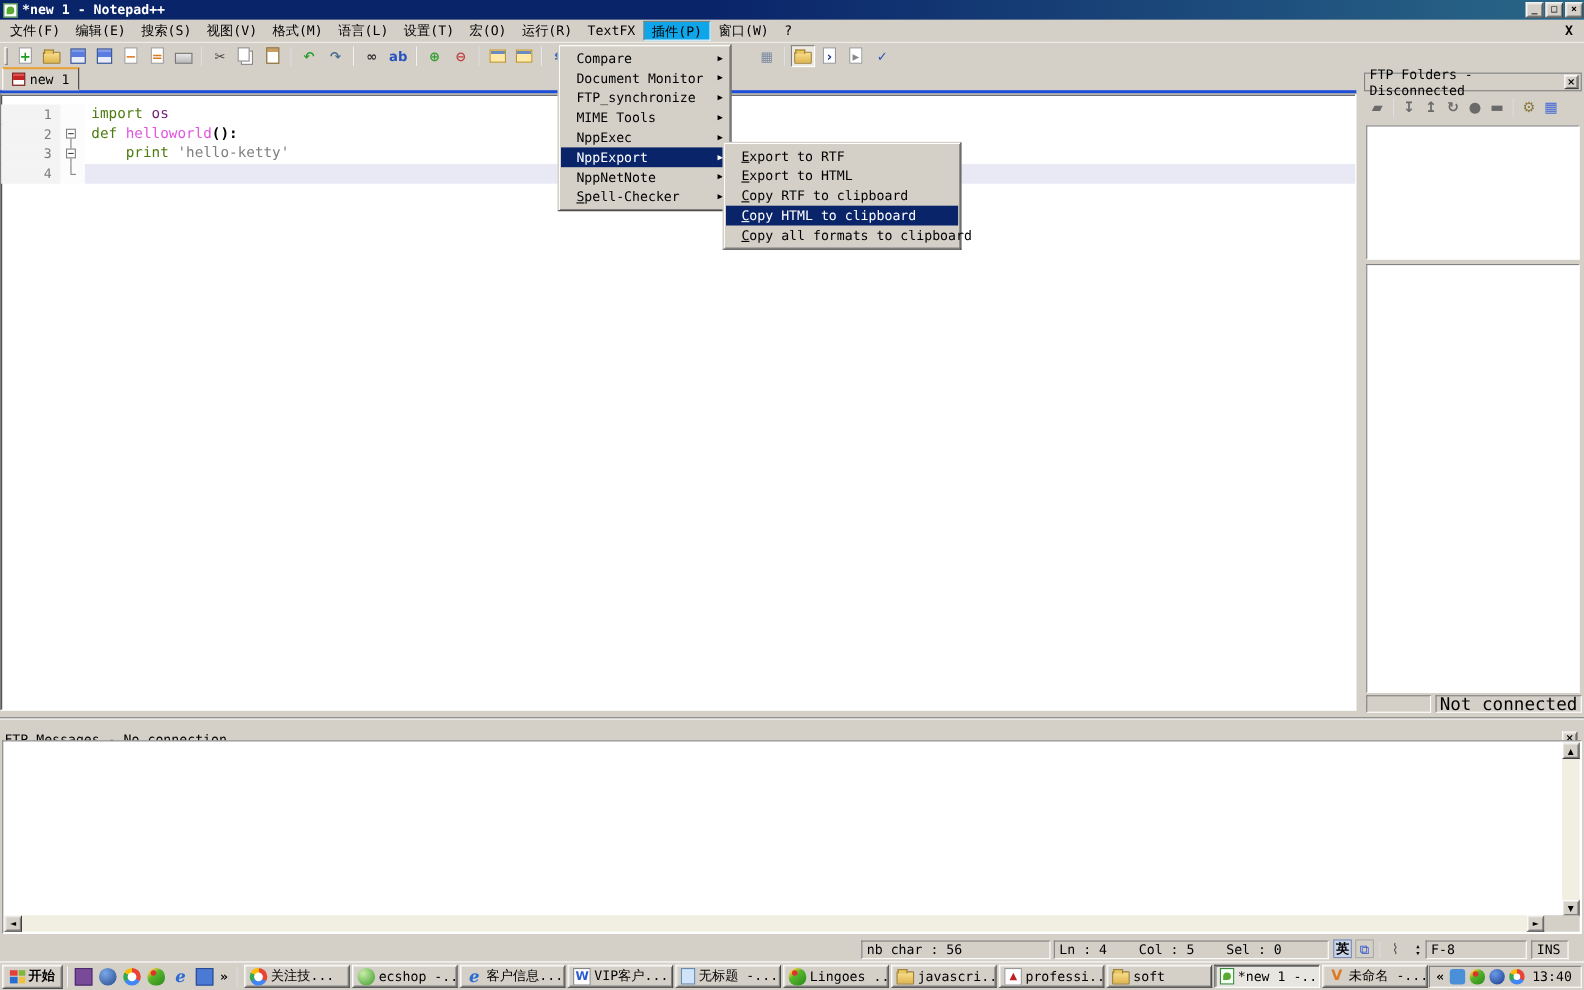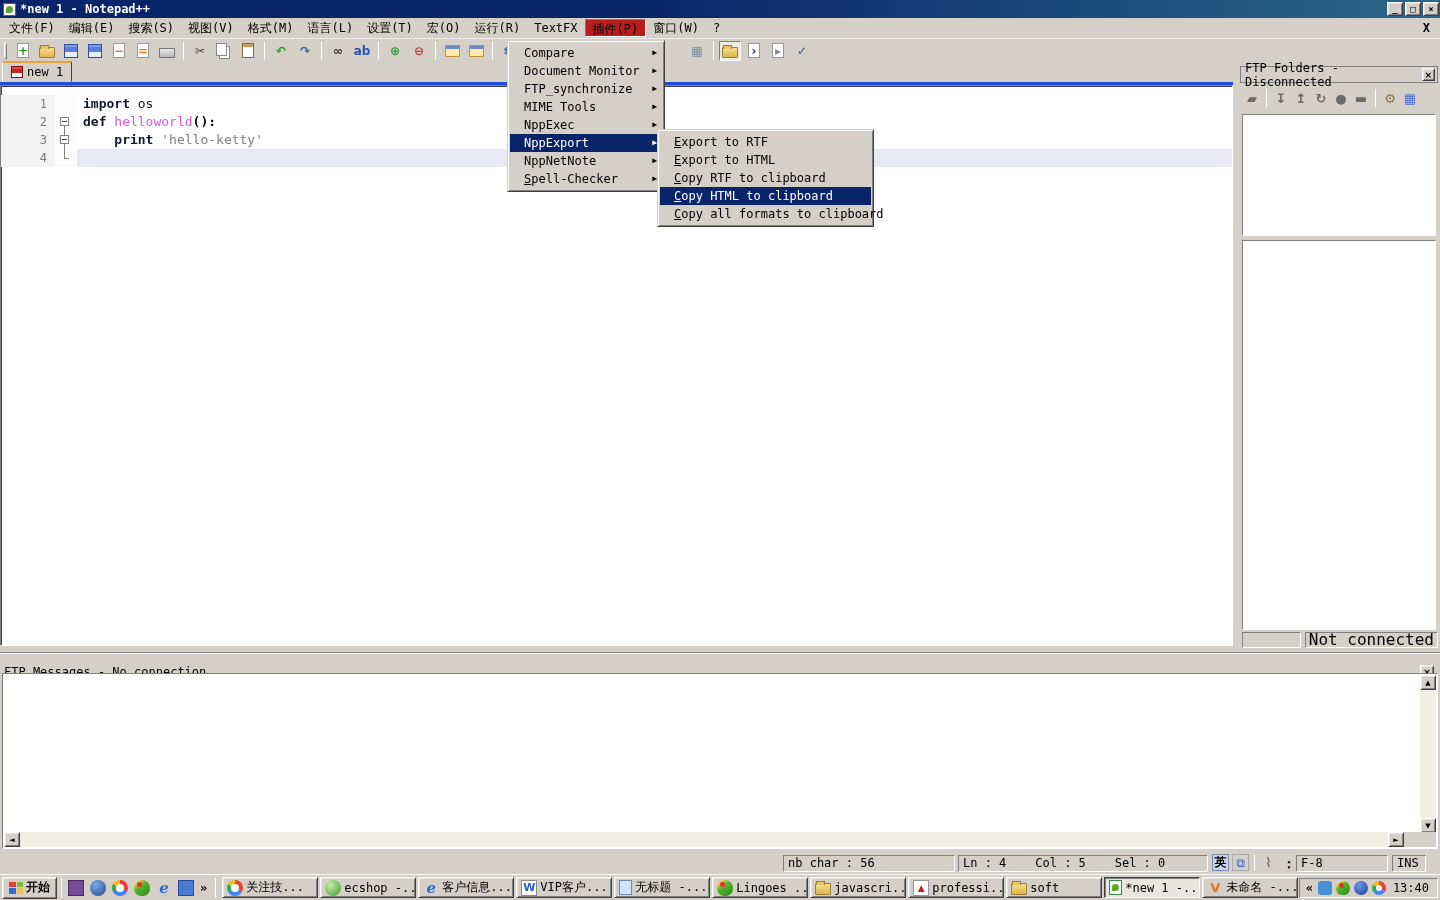--- a/index.html
+++ b/index.html
@@ -10,21 +10,21 @@
   .sunkendeep{border:1px solid;border-color:#808080 #fff #fff #808080;box-shadow:inset 1px 1px 0 #404040}
   
   #titlebar{position:absolute;left:0;top:0;width:1440px;height:18px;background:linear-gradient(90deg,#0a246a 0%,#0a246a 45%,#2a6888 100%);color:#fff;display:flex;align-items:center;padding:0 1px;font-weight:bold}
   #appicon{width:13px;height:13px;background:#fff;border:1px solid #2f7d2f;margin:0 4px 0 2px;position:relative}
   #appicon::after{content:"";position:absolute;left:2px;top:2px;width:7px;height:7px;background:#58a832;border-radius:50% 50% 50% 0}
   .wbtn{width:16px;height:14px;margin-left:2px;display:flex;align-items:center;justify-content:center;font:bold 9px "DejaVu Sans Mono",monospace;color:#000}
   #titlebuttons{margin-left:auto;display:flex}
   
   #menubar{position:absolute;left:0;top:18px;width:1440px;height:20px;background:#d4d0c8;display:flex;align-items:center;padding-left:2px}
   .mitem{padding:1px 7px;height:18px;line-height:16px}
-  .mactive{border:1px solid;border-color:#808080 #fff #fff #808080;background:#b91c1c}
+  .mactive{border:1px solid;border-color:#808080 #fff #fff #808080;background:#0ea5e9}
   #menuclose{margin-left:auto;margin-right:10px;font-weight:bold}
   
   #toolbar{position:absolute;left:0;top:38px;width:1440px;height:24px;display:flex;align-items:center;padding-left:4px;border-top:1px solid #f0eee8}
   #toolbar .grip{width:3px;height:16px;border:1px solid;border-color:#fff #808080 #808080 #fff;margin-right:4px}
   .tsep{width:1px;height:18px;background:#808080;border-right:1px solid #fff;margin:0 4px}
   .tbtn{width:22px;height:20px;display:flex;align-items:center;justify-content:center;position:relative;margin:0 1px}
   .tbtn.pressed{border:1px solid;border-color:#808080 #fff #fff #808080;background:#eceae2}
   .tg{position:absolute;font-weight:bold;font-family:"DejaVu Sans",sans-serif;font-size:12px;line-height:1}
   .shape{display:block}
   .k-page{width:12px;height:15px;background:#fff;border:1px solid #98989a}
@@ -46,22 +46,22 @@
   #lines{position:absolute;left:0;top:9px;right:0}
   .row{display:flex;height:18px;line-height:18px;font-size:13px}
   .lnum{width:54px;background:#f3f3f3;color:#7b7b7b;text-align:right;padding-right:8px;font-size:12px}
   .fold{width:22px;background:#fcfcfc;position:relative}
   .fbox{position:absolute;left:5px;top:4px;width:9px;height:9px;border:1px solid #808080;background:#fff}
   .fbox::after{content:"";position:absolute;left:1px;top:3px;width:5px;height:1px;background:#404040}
   .fv{position:absolute;left:9px;width:1px;background:#808080}
   .fh{position:absolute;left:9px;width:5px;height:1px;background:#808080}
   .code{flex:1;white-space:pre;padding-left:6px}
   .row.current .code{background:#e9e9f6}
-  .s-keyword{color:#0f172a;font-weight:bold}
-  .s-plain{color:#0f172a}
+  .s-keyword{color:#4d7c0f;font-weight:normal}
+  .s-plain{color:#701a75}
   .s-funcname{color:#e254e2}
   .s-operator{color:#000;font-weight:bold}
   .s-string{color:#808080}
   
   #rightpanel{position:absolute;left:1240px;top:62px;width:200px;height:590px}
   #fpTitle{position:absolute;left:0;top:4px;width:198px;height:17px;border:1px solid #808080;display:flex;align-items:center;padding:0 2px 0 4px;font-size:12px}
   #fpTitle .cx{margin-left:auto}
   .cbtn{width:14px;height:13px;display:flex;align-items:center;justify-content:center;font:bold 9px "DejaVu Sans",sans-serif}
   #fpToolbar{position:absolute;left:0;top:24px;width:198px;height:24px;display:flex;align-items:center;padding-left:2px}
   .fi{width:20px;height:18px;display:flex;align-items:center;justify-content:center;font:bold 13px "DejaVu Sans",sans-serif;color:#6a6a6a}

